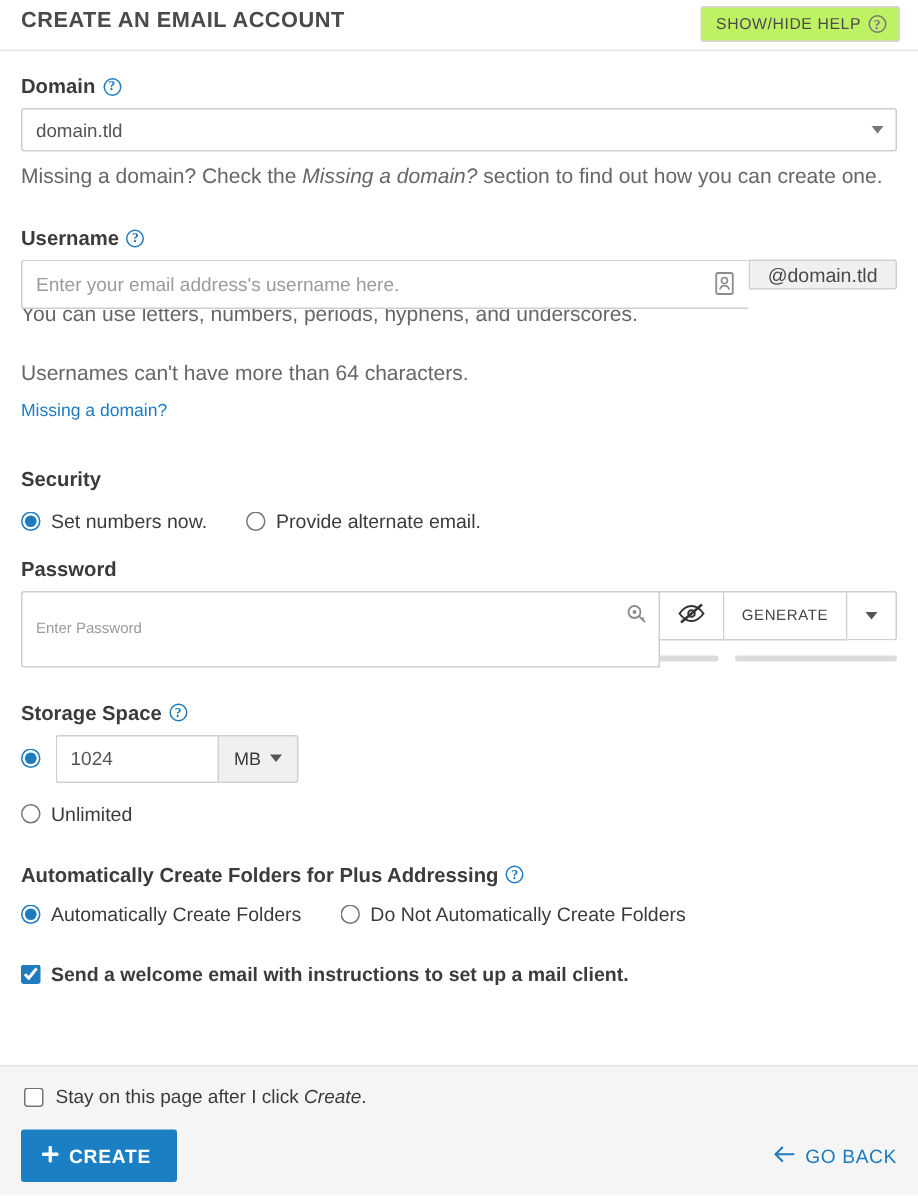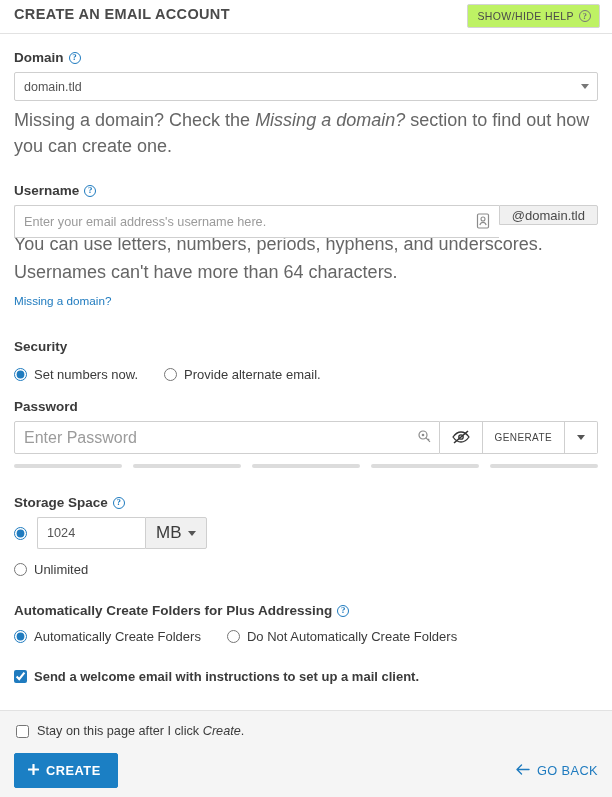--- a/index.html
+++ b/index.html
@@ -75,21 +75,21 @@
   .field-label {
     font-size: 13.5px;
     font-weight: bold;
     color: #3b3b3b;
     margin-bottom: 7px;
     display: flex;
     align-items: center;
     gap: 5px;
   }
   .hint {
-    font-size: 18px;
+    font-size: 14px;
     color: #666;
     margin-top: 6px;
     line-height: 1.45;
   }
   .hint em { font-style: italic; }
   .link {
     color: #1f7bbf;
     font-size: 11.7px;
     text-decoration: none;
     cursor: pointer;
@@ -188,25 +188,25 @@
 
   
   .pw-row {
     display: flex;
     height: 33px;
     width: 100%;
   }
   .pw-input-shell { position: relative; flex: 1; }
   .pw-input-shell input {
     width: 100%;
-    height: 33px;
+    height: 51px;
     border: 1px solid #cfcfcf;
     border-radius: 2px 0 0 2px;
     padding: 0 32px 0 9px;
-    font-size: 16px;
+    font-size: 10px;
     color: #000000;
     font-family: "Liberation Sans", sans-serif;
   }
   .pw-input-shell input::placeholder { color: #9b9b9b; }
   .btn-flat {
     display: flex;
     align-items: center;
     justify-content: center;
     background: #fff;
     border: 1px solid #cfcfcf;
@@ -258,21 +258,21 @@
   }
   .unit-btn {
     height: 32px;
     display: flex;
     align-items: center;
     gap: 6px;
     padding: 0 10px;
     background: #f0f0f0;
     border: 1px solid #cfcfcf;
     border-radius: 0 2px 2px 0;
-    font-size: 17px;
+    font-size: 12px;
     color: #3b3b3b;
     cursor: pointer;
   }
   .grp { display: flex; }
 
   .sec-title {
     font-size: 13.5px;
     font-weight: bold;
     color: #3b3b3b;
   }
@@ -368,21 +368,21 @@
           <svg width="14" height="18" viewBox="0 0 14 18">
             <rect x="1.5" y="2" width="11" height="14" rx="1.2" fill="none" stroke="#8b8b8b" stroke-width="1.2"></rect>
             <circle cx="7" cy="7" r="2" fill="none" stroke="#8b8b8b" stroke-width="1.1"></circle>
             <path d="M3.8 13c.6-1.7 1.8-2.6 3.2-2.6s2.6.9 3.2 2.6" fill="none" stroke="#8b8b8b" stroke-width="1.1"></path>
           </svg>
         </span>
       </div>
       <div class="addon">@domain.tld</div>
     </div>
     <div class="hint">You can use letters, numbers, periods, hyphens, and underscores.</div>
-    <div class="hint" style="margin-top:2px">Usernames can't have more than 64 characters.</div>
+    <div class="hint" style="margin-top:18px">Usernames can't have more than 64 characters.</div>
     <div style="margin-top:6px">
       <a class="link">Missing a domain?</a>
     </div>
 
     <div style="height:30px"></div>
 
     <div class="sec-title">Security</div>
     <div class="radio-set" style="margin-top:9px">
       <div class="radio-row">
         <input type="radio" name="security" checked="" style="">

